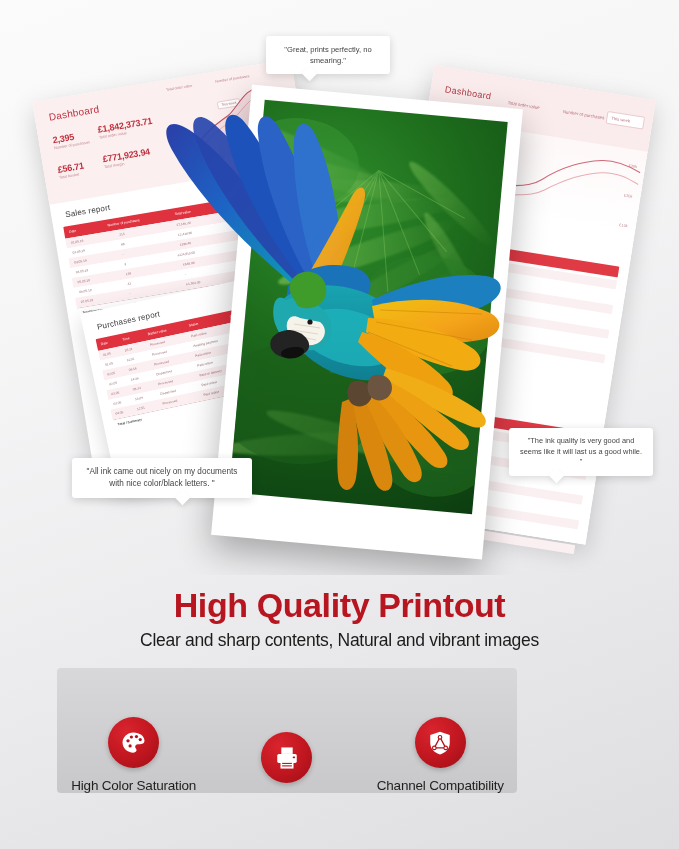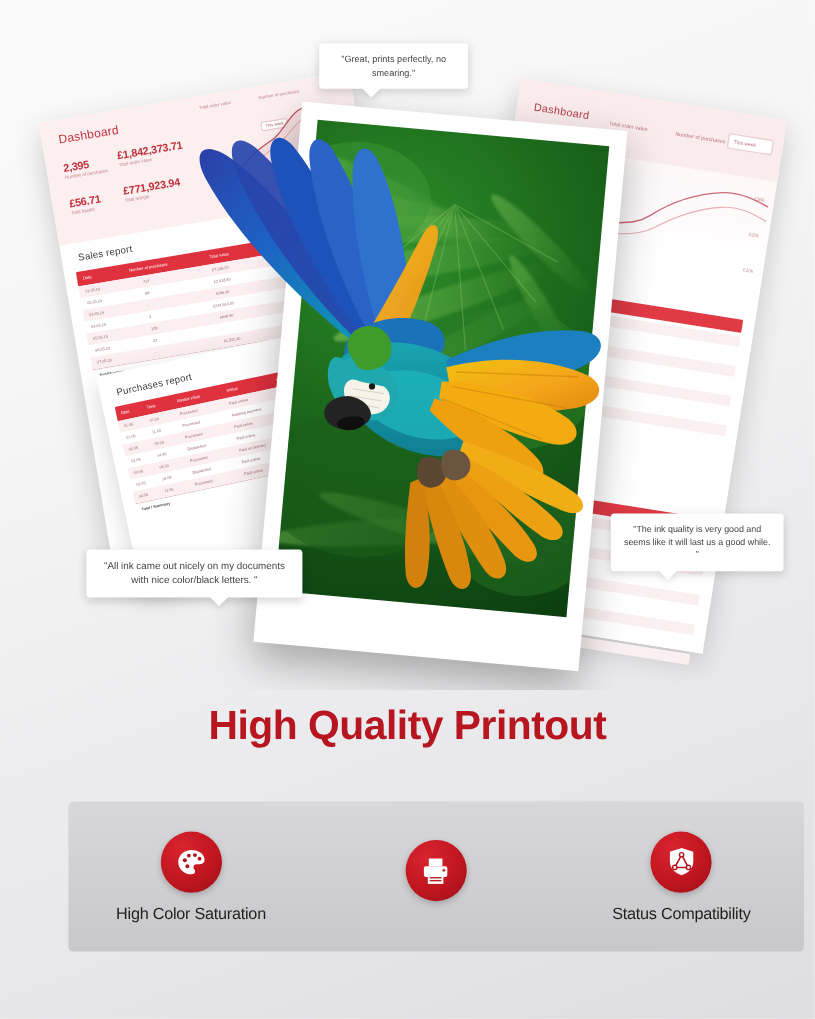--- a/index.html
+++ b/index.html
@@ -130,24 +130,24 @@
     position:absolute;left:0;top:586px;width:679px;text-align:center;
     font-size:34px;font-weight:bold;color:#b7151f;letter-spacing:-.4px;
   }
   .subhead{
     position:absolute;left:0;top:630px;width:679px;text-align:center;
     font-size:17.5px;color:#1c1c1c;letter-spacing:-.3px;
   }
 
   
   .features{
-    position:absolute;left:57px;top:668px;width:613px;height:125px;
+    position:absolute;left:57px;top:668px;width:460px;height:125px;
     border-radius:4px;
     background:linear-gradient(180deg,#d8d8da 0%,#cfcfd1 55%,#c8c8ca 100%);
-    display:flex;align-items:center;
+    display:flex;align-items:flex-end;
   }
   .feat{flex:1;text-align:center;position:relative;}
   .disc{
     width:51px;height:51px;border-radius:50%;margin:0 auto 10px auto;
     background:radial-gradient(circle at 35% 28%, #d9242e 0%, #c0161f 55%, #9c0f18 100%);
     box-shadow:0 2px 5px rgba(0,0,0,.22);
     display:flex;align-items:center;justify-content:center;
   }
   .feat-label{font-size:13.5px;color:#1f1f1f;letter-spacing:-.2px;}
 </style>
@@ -512,20 +512,21 @@
         <path d="M288,348 C280,350 278,356 286,358 C294,360 304,356 304,351 C304,347 296,346 288,348 Z" fill="#0f0f0f"></path>
       </g>
     </svg>
 
     <div class="bubble b1">"Great, prints perfectly, no smearing."</div>
     <div class="bubble b2">"All ink came out nicely on my documents with nice color/black letters. "</div>
     <div class="bubble b3">"The ink quality is very good and seems like it will last us a good while. "</div>
   </div>
 
   <div class="headline">High Quality Printout</div>
+  <div class="subhead">Clear and sharp contents, Natural and vibrant images</div>
 
   <div class="features">
 
     <div class="feat">
       <div class="disc">
         <svg width="27" height="27" viewBox="0 0 32 32">
           <path d="M16,4 C8.8,4 3,9.4 3,16 C3,22.6 8.8,28 16,28 C18.2,28 19.6,26.7 19.6,25 C19.6,24.2 19.3,23.5 18.8,23 C18.3,22.5 18,21.8 18,21 C18,19.3 19.4,18 21.1,18 L23.5,18 C28.2,18 29,15.6 29,13.6 C29,8.3 23.2,4 16,4 Z" fill="#ffffff"></path>
           <circle cx="9.5" cy="14" r="2" fill="#b5111b"></circle>
           <circle cx="13.5" cy="9.5" r="1.9" fill="#b5111b"></circle>
           <circle cx="19.5" cy="9" r="1.9" fill="#b5111b"></circle>
@@ -552,17 +553,17 @@
     <div class="feat">
       <div class="disc">
         <svg width="26" height="26" viewBox="0 0 32 32">
           <path d="M16,2 L28,6 L28,16 C28,23 22.6,28.2 16,30 C9.4,28.2 4,23 4,16 L4,6 Z" fill="#ffffff"></path>
           <path d="M16,9 L23,22 L9,22 Z" fill="none" stroke="#b5111b" stroke-width="1.6" stroke-linejoin="round"></path>
           <circle cx="16" cy="9" r="2.2" fill="#ffffff" stroke="#b5111b" stroke-width="1.4"></circle>
           <circle cx="9" cy="22" r="2.2" fill="#ffffff" stroke="#b5111b" stroke-width="1.4"></circle>
           <circle cx="23" cy="22" r="2.2" fill="#ffffff" stroke="#b5111b" stroke-width="1.4"></circle>
         </svg>
       </div>
-      <div class="feat-label">Status Compatibility</div>
+      <div class="feat-label">Channel Compatibility</div>
     </div>
 
   </div>
 </div>
 
 </body></html>

